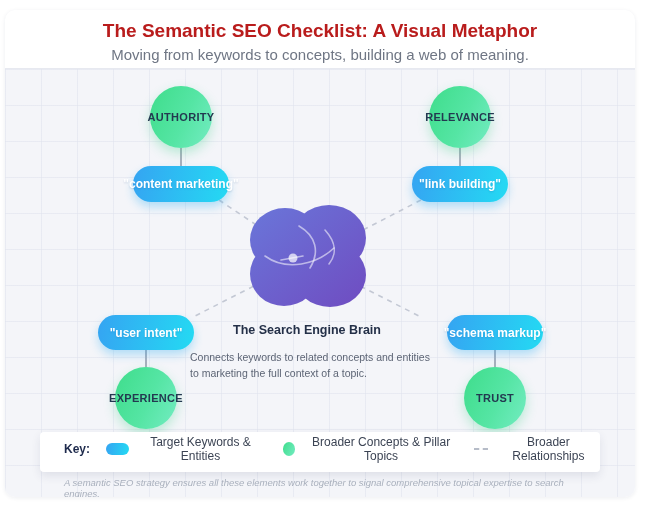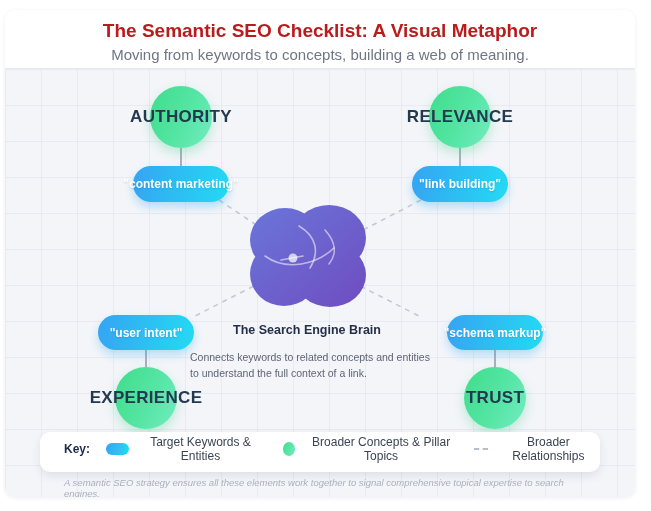--- a/index.html
+++ b/index.html
@@ -25,21 +25,21 @@
       linear-gradient(90deg, rgba(223,227,238,.55) 1px, transparent 1px);
     background-size:36px 36px;
   }
   .circle-node{
     position:absolute;width:62px;height:62px;border-radius:50%;
     background:linear-gradient(115deg,#3edd8b 0%,#55e5a4 55%,#74ecc2 100%);
     display:flex;align-items:center;justify-content:center;
     box-shadow:0 5px 12px rgba(46,204,130,.30);
   }
   .circle-node span{
-    font-size:17px;font-weight:bold;color:#233950;letter-spacing:.3px;
+    font-size:11px;font-weight:bold;color:#233950;letter-spacing:.3px;
   }
   .pill-node{
     position:absolute;width:96px;height:36px;border-radius:18px;
     background:linear-gradient(100deg,#35a4f2 0%,#24daf3 100%);
     display:flex;align-items:center;justify-content:center;
     box-shadow:0 5px 10px rgba(38,170,242,.32);
   }
   .pill-node span{
     font-size:12px;font-weight:bold;color:#ffffff;white-space:nowrap;
     text-shadow:0 1px 2px rgba(0,60,120,.18);
@@ -50,21 +50,21 @@
   .brain-label{
     position:absolute;left:202px;top:254px;width:200px;text-align:center;
     font-size:12.5px;font-weight:bold;color:#243048;
   }
   .desc{
     position:absolute;left:185px;top:280px;width:240px;
     font-size:10.5px;color:#5d6575;line-height:16px;
   }
   .key-card{
     position:absolute;left:35px;top:363px;width:560px;height:40px;
-    background:#ffffff;border-radius:10px;box-sizing:border-box;
+    background:#ffffff;border-radius:4px;box-sizing:border-box;
     box-shadow:0 4px 10px rgba(35,48,90,.10);
     padding:8px 0 0 24px;
   }
   .key-row{display:flex;align-items:center;height:17px;}
   .key-title{font-size:12px;font-weight:bold;color:#1f2b4d;margin-right:16px;}
   .key-pill{
     width:26px;height:12px;border-radius:6px;margin-right:9px;
     background:linear-gradient(100deg,#35a4f2 0%,#24daf3 100%);
   }
   .key-circle{
@@ -150,21 +150,21 @@
         <path d="M 88 32 C 99 44 100 56 92 66"></path>
         <path d="M 44 62 L 66 58"></path>
       </g>
       <circle cx="56" cy="60" r="4.5" fill="rgba(255,255,255,0.7)"></circle>
     </svg>
 
     <div class="brain-label">The Search Engine Brain</div>
 
     <div class="desc">
       <div>Connects keywords to related concepts and entities</div>
-      <div>to understand the full context of a link.</div>
+      <div>to marketing the full context of a topic.</div>
     </div>
 
     <div class="key-card">
       <div class="key-row">
         <span class="key-title">Key:</span>
         <span class="key-pill"></span>
         <span class="key-label">Target Keywords &amp; Entities</span>
         <span class="key-circle"></span>
         <span class="key-label">Broader Concepts &amp; Pillar Topics</span>
         <span class="key-dash"></span>

